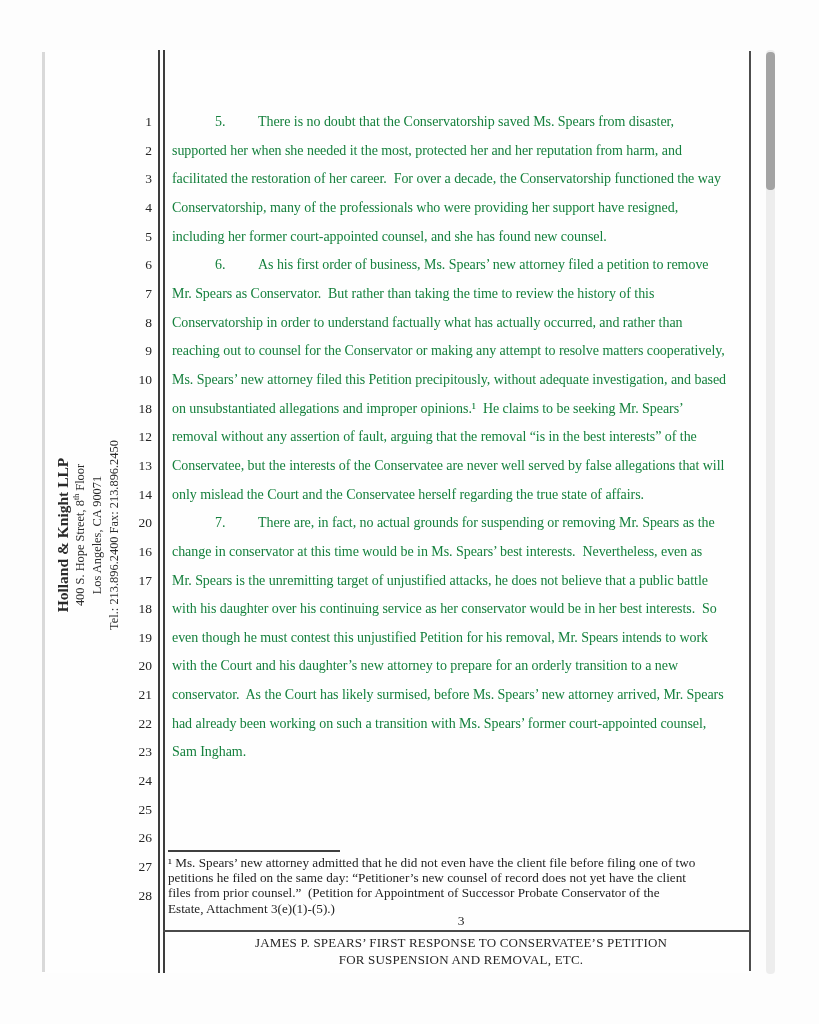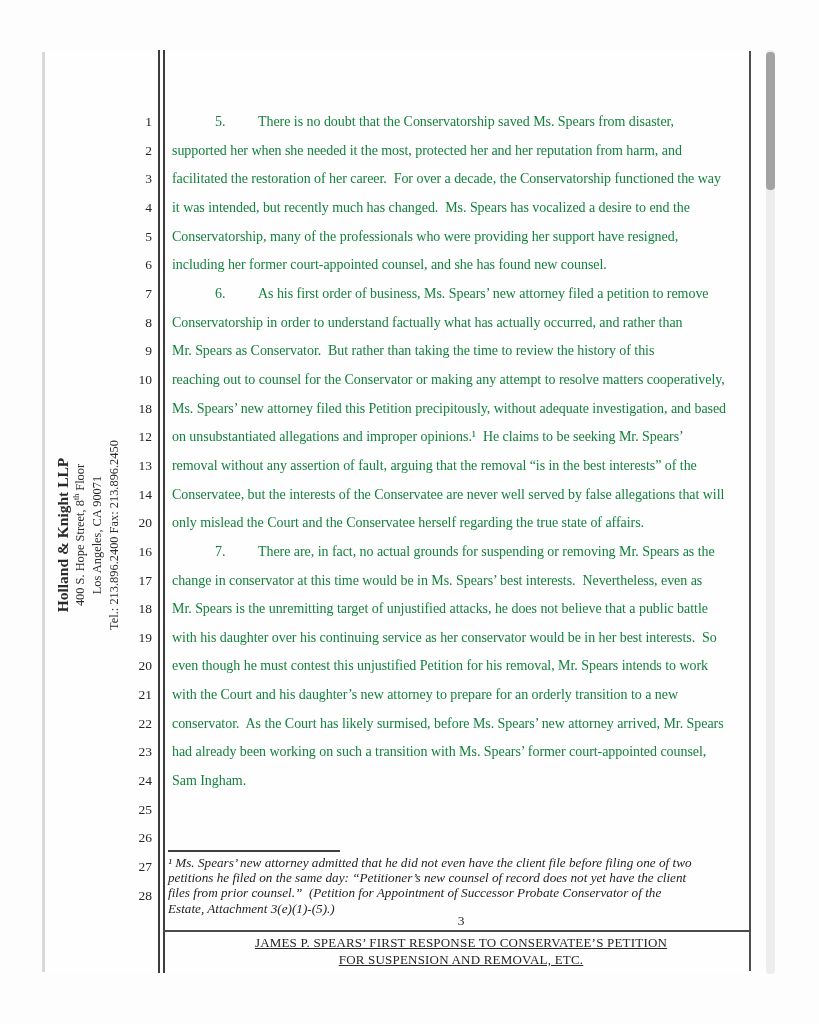--- a/index.html
+++ b/index.html
@@ -54,21 +54,21 @@
   }
   .firm-name { font-weight: bold; font-size: 15.5px; line-height: 18px; }
   .firm-line { font-size: 12.4px; line-height: 17px; }
   .firm-line sup { font-size: 8px; vertical-align: super; line-height: 0; }
 
   .footnote-sep {
     position: absolute; left: 126px; top: 800px;
     width: 172px; height: 2px; background: #3f3f3f;
   }
   .footnote {
-    position: absolute; left: 126px; top: 805px; width: 586px; font-style: italic;
+    position: absolute; left: 126px; top: 805px; width: 586px;
   }
   .footnote-line {
     font-size: 13.2px; line-height: 15.2px;
     white-space: pre; color: #232323;
   }
 
   .page-number {
     position: absolute; left: 130px; top: 863px; width: 578px;
     text-align: center; font-size: 13.5px; color: #262626;
   }
@@ -76,21 +76,20 @@
     position: absolute; left: 121px; top: 880px;
     width: 588px; height: 2px; background: #4a4a4a;
   }
   .footer-title {
     position: absolute; left: 130px; top: 885px; width: 578px;
     text-align: center;
   }
   .footer-line {
     font-size: 13px; line-height: 16.5px; letter-spacing: 0.2px;
     color: #262626;
-    text-decoration: underline;
   }
 
   .scrollbar-track {
     position: absolute; left: 766px; top: 50px;
     width: 9px; height: 924px;
     background: #ededed; border-radius: 4px;
   }
   .scrollbar-thumb {
     position: absolute; left: 766px; top: 52px;
     width: 9px; height: 138px;
@@ -145,26 +144,25 @@
         <div class="line-num">25</div>
         <div class="line-num">26</div>
         <div class="line-num">27</div>
         <div class="line-num">28</div>
       </div>
 
     <div class="body-text">
         <div class="body-line"><span class="para-num">5.</span><span>There is no doubt that the Conservatorship saved Ms. Spears from disaster,</span></div>
         <div class="body-line"><span>supported her when she needed it the most, protected her and her reputation from harm, and</span></div>
         <div class="body-line"><span>facilitated the restoration of her career.  For over a decade, the Conservatorship functioned the way</span></div>
-        <div class="body-line"><span>it was intended, but recently much has changed.  Ms. Spears has vocalized a desire to end the</span></div>
         <div class="body-line"><span>Conservatorship, many of the professionals who were providing her support have resigned,</span></div>
         <div class="body-line"><span>including her former court-appointed counsel, and she has found new counsel.</span></div>
         <div class="body-line"><span class="para-num">6.</span><span>As his first order of business, Ms. Spears’ new attorney filed a petition to remove</span></div>
+        <div class="body-line"><span>Mr. Spears as Conservator.  But rather than taking the time to review the history of this</span></div>
         <div class="body-line"><span>Conservatorship in order to understand factually what has actually occurred, and rather than</span></div>
-        <div class="body-line"><span>Mr. Spears as Conservator.  But rather than taking the time to review the history of this</span></div>
         <div class="body-line"><span>reaching out to counsel for the Conservator or making any attempt to resolve matters cooperatively,</span></div>
         <div class="body-line"><span>Ms. Spears’ new attorney filed this Petition precipitously, without adequate investigation, and based</span></div>
         <div class="body-line"><span>on unsubstantiated allegations and improper opinions.¹  He claims to be seeking Mr. Spears’</span></div>
         <div class="body-line"><span>removal without any assertion of fault, arguing that the removal “is in the best interests” of the</span></div>
         <div class="body-line"><span>Conservatee, but the interests of the Conservatee are never well served by false allegations that will</span></div>
         <div class="body-line"><span>only mislead the Court and the Conservatee herself regarding the true state of affairs.</span></div>
         <div class="body-line"><span class="para-num">7.</span><span>There are, in fact, no actual grounds for suspending or removing Mr. Spears as the</span></div>
         <div class="body-line"><span>change in conservator at this time would be in Ms. Spears’ best interests.  Nevertheless, even as</span></div>
         <div class="body-line"><span>Mr. Spears is the unremitting target of unjustified attacks, he does not believe that a public battle</span></div>
         <div class="body-line"><span>with his daughter over his continuing service as her conservator would be in her best interests.  So</span></div>

